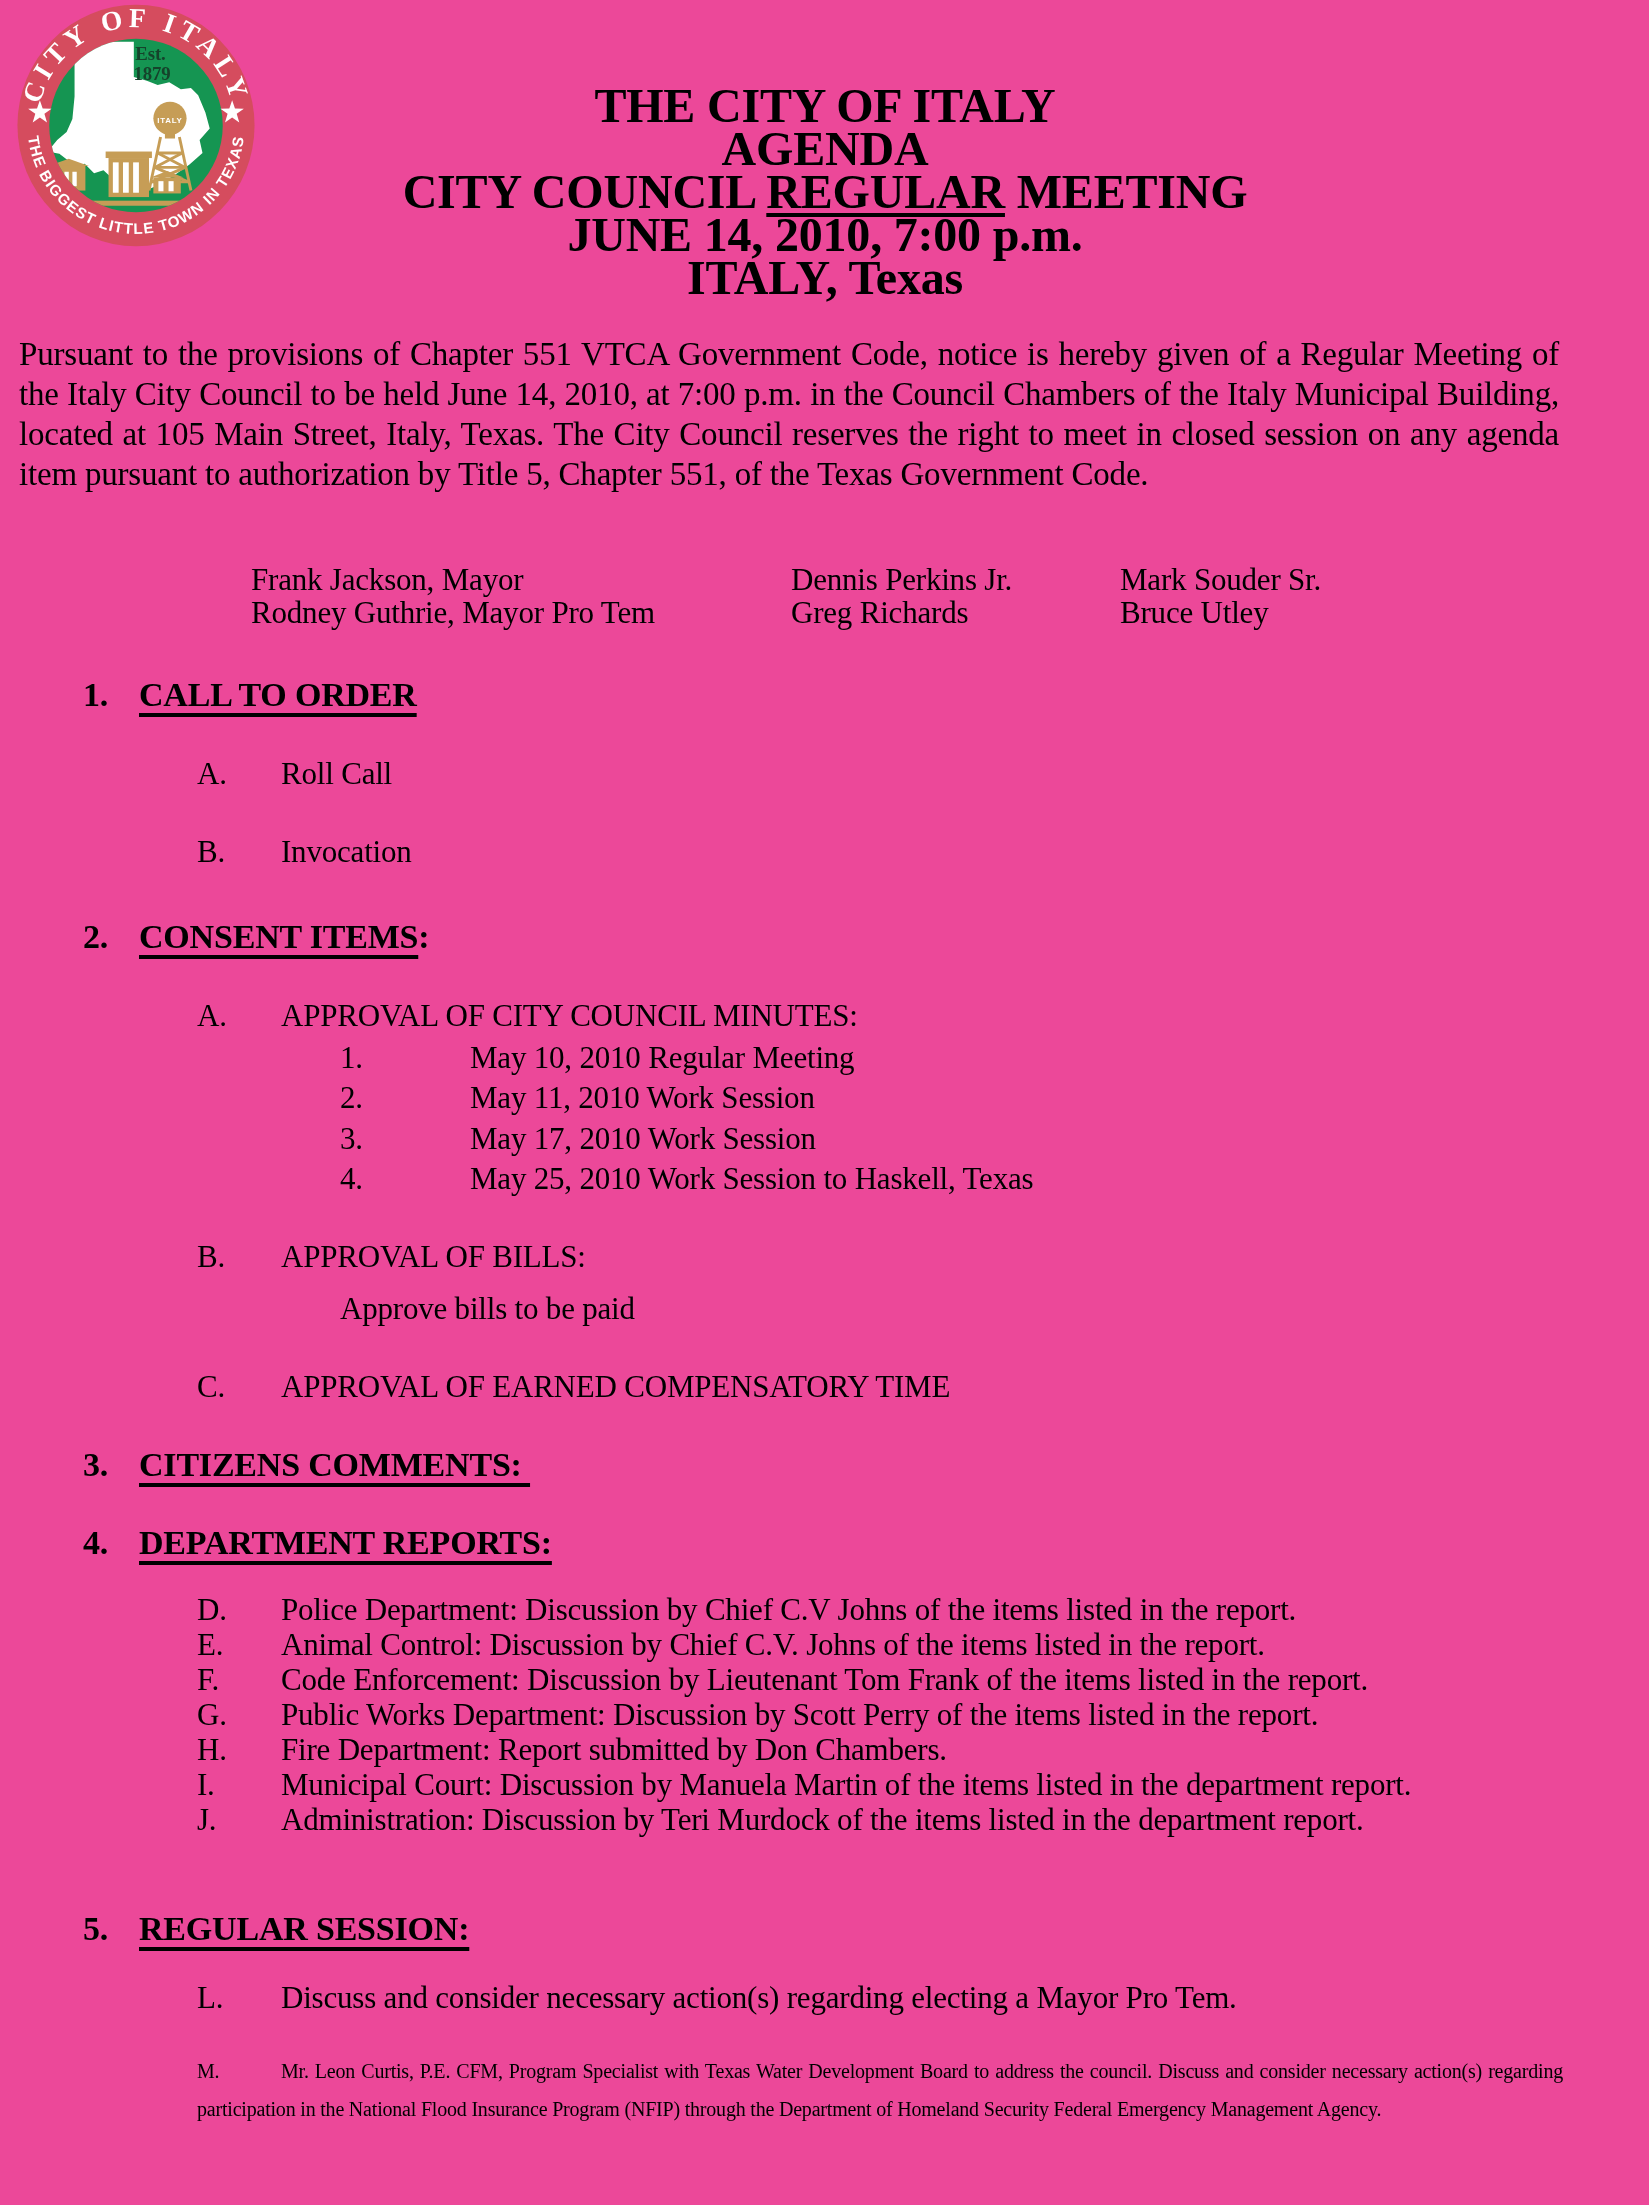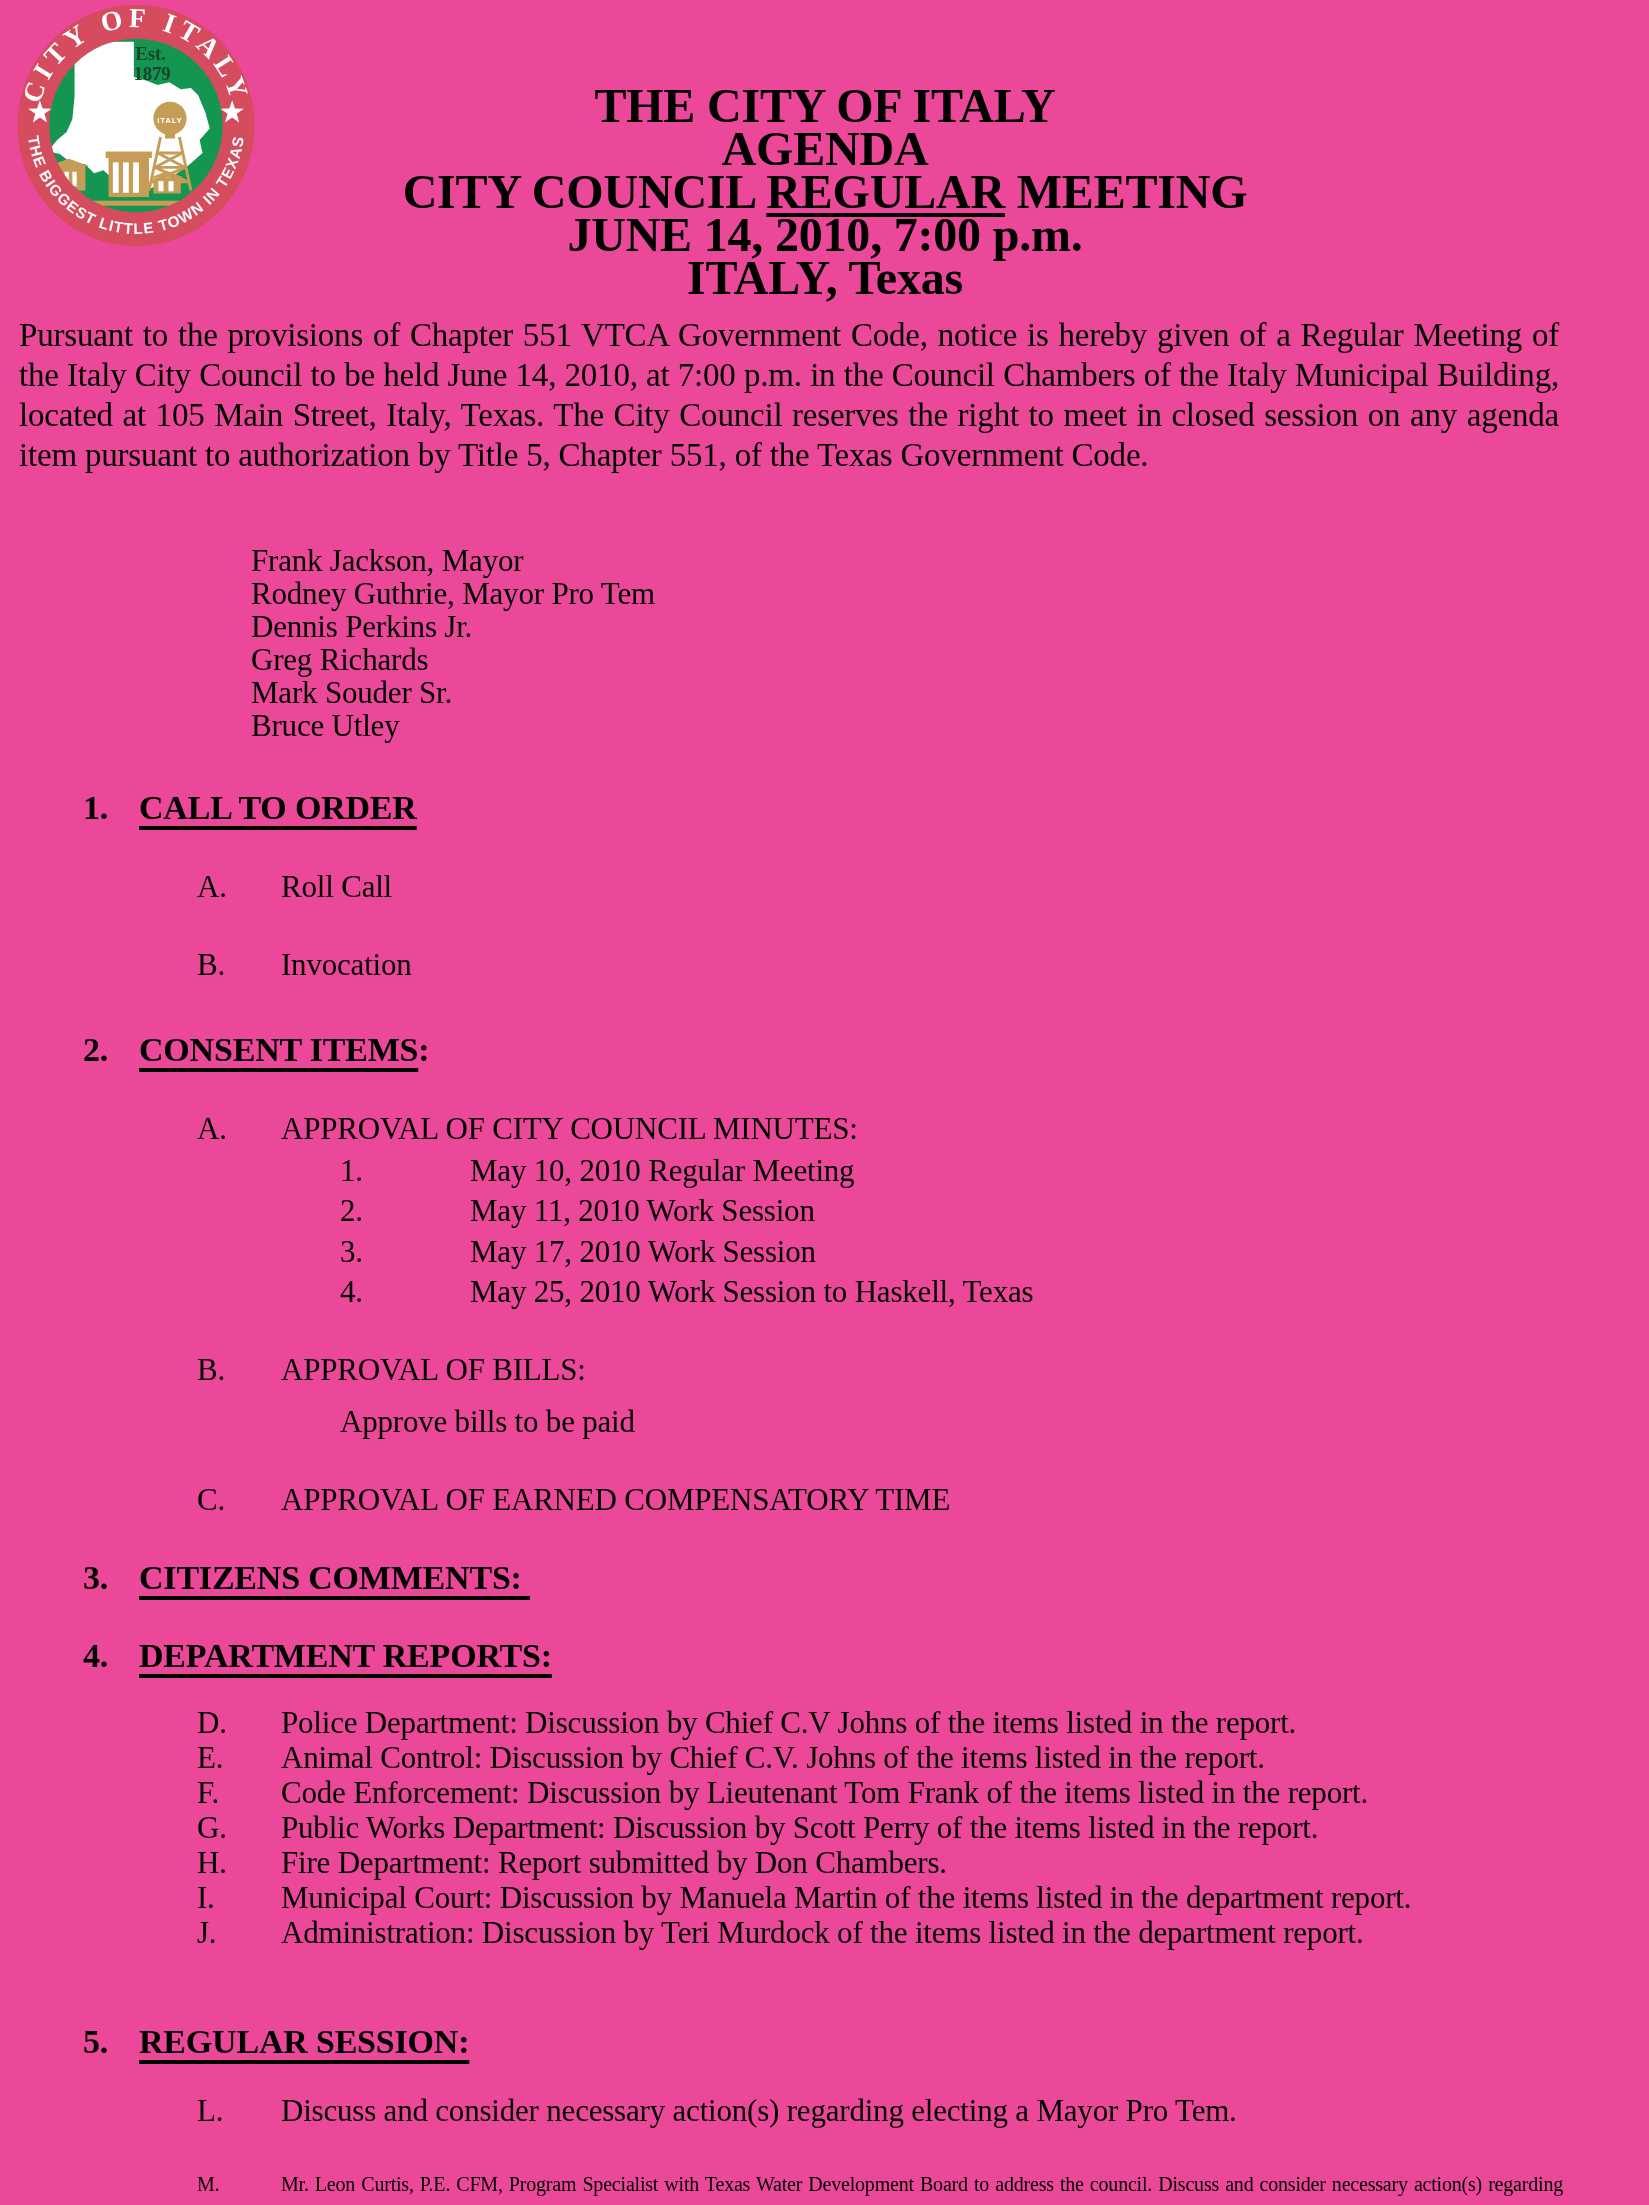--- a/index.html
+++ b/index.html
@@ -22,32 +22,31 @@
   }
   .header-block {
     padding-top: 84px;
     text-align: center;
     font-weight: bold;
     font-size: 48px;
     line-height: 43px;
   }
   .u-head { text-decoration: underline; text-decoration-thickness: 3.6px; text-underline-offset: 5px; }
   .notice {
-    margin: 16px 91px 0 19px;
+    margin: 35px 91px 0 19px;
     font-size: 33px;
     line-height: 40px;
     text-align: justify;
   }
   .officials {
     display: flex;
     margin-top: 69px;
     margin-left: 251px;
     font-size: 31px;
     line-height: 33px;
-    flex-direction: column;
   }
   .officials .col1 { width: 540px; }
   .officials .col2 { width: 329px; }
   .officials .col3 { flex: 1; }
   .secrow {
     display: flex;
     margin-left: 83px;
     font-weight: bold;
     font-size: 34px;
     line-height: 40px;

